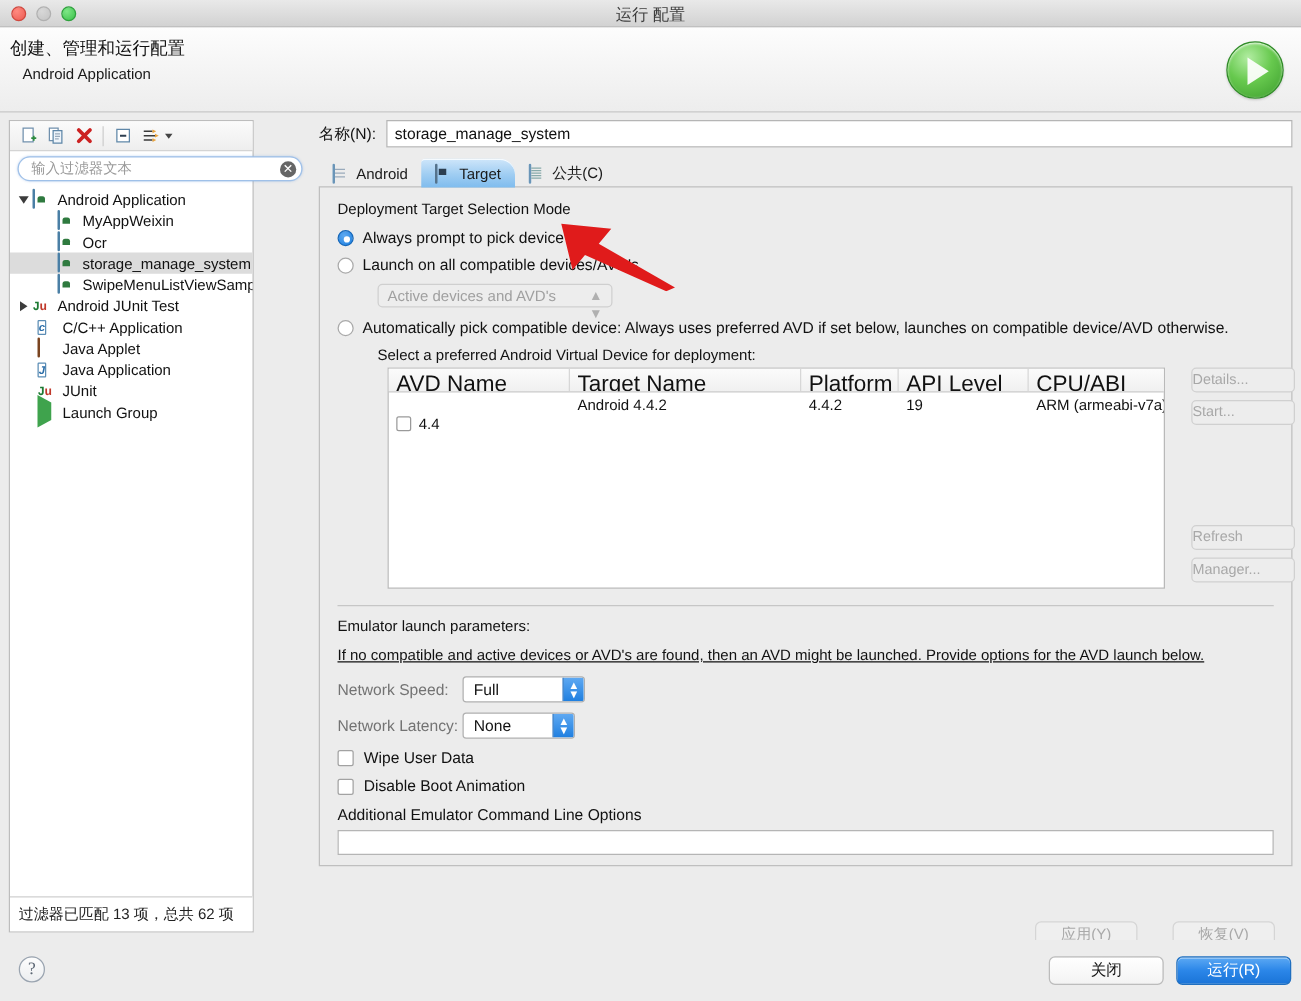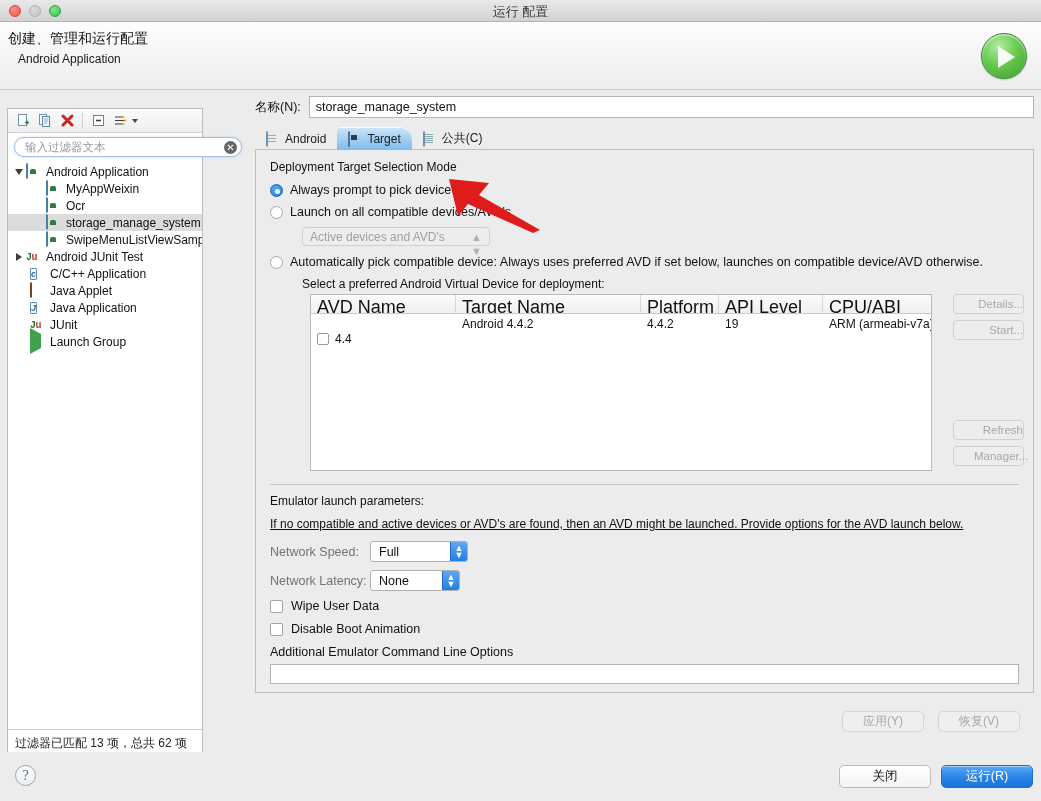--- a/index.html
+++ b/index.html
@@ -46,21 +46,21 @@
   }
   .run-badge .tri {
     position:absolute; left:16px; top:12px;
     width:0; height:0;
     border-top:11px solid transparent; border-bottom:11px solid transparent;
     border-left:17px solid rgba(255,255,255,.92);
   }
 
   
   .left-panel {
-    position:absolute; left:7px; top:108px; width:196px; height:650px;
+    position:absolute; left:7px; top:96px; width:196px; height:650px;
     background:#fff; border:1px solid #bdbdbd;
   }
   .left-toolbar {
     position:absolute; left:0; top:0; width:100%; height:24px;
     background:linear-gradient(to bottom,#fbfbfb,#eeeeee);
     border-bottom:1px solid #d4d4d4;
     display:flex; align-items:center; padding:0 4px;
   }
   .tbtn { width:22px; height:20px; display:flex; align-items:center; justify-content:center; cursor:default; }
   .tsep { width:1px; height:16px; background:#cdcdcd; margin:0 4px; }
@@ -179,23 +179,23 @@
 
   .table-wrap { margin-left:40px; width:622px; height:177px; background:#fff; border:1px solid #b9b9b9; position:relative; }
   .thead { display:flex; height:19px; background:linear-gradient(#fbfbfb,#f0f0f0); border-bottom:1px solid #c9c9c9; }
   .th { font-size:18px; color:#111; padding:2px 0 0 6px; border-right:1px solid #d7d7d7; overflow:hidden; white-space:nowrap; }
   .tr { display:flex; height:19px; align-items:center; }
   .td { font-size:12px; color:#111; padding-left:6px; overflow:hidden; white-space:nowrap; }
   .cellchk { width:12px;height:12px;border:1px solid #9a9a9a;border-radius:2px;background:#fff;margin-right:6px;flex:none; }
 
   .side-btns { position:absolute; right:0; top:0; width:66px; }
   .sbtn {
-    width:71px; height:20px; border:1px solid #d0d0d0; border-radius:4px;
-    background:#ededed; color:#a8a8a8; font-size:11.5px; text-align:right; line-height:18px;
-    font-family:"Liberation Sans", sans-serif; margin-bottom:6px;padding-left:20px;
+    width:83px; height:20px; border:1px solid #d0d0d0; border-radius:4px;
+    background:#ededed; color:#a8a8a8; font-size:11.5px; text-align:left; line-height:18px;
+    font-family:"Liberation Sans", sans-serif; margin-bottom:6px;
   }
 
   .hr { border:0; border-top:1px solid #c6c6c6; margin:13px 0 9px; }
 
   .emu-note { font-size:12px; color:#111; margin-bottom:10px;text-decoration:underline; }
   .field-row { display:flex; align-items:center; margin-bottom:8px; }
   .field-lbl { width:100px; font-size:12.5px; color:#737373; }
   .select-mac {
     height:21px; border:1px solid #b0b0b0; border-radius:3px; background:#fff;
     display:flex; align-items:center; font-size:12.5px; color:#111;
@@ -211,21 +211,21 @@
   .chk-line { display:flex; align-items:center; gap:8px; margin-bottom:9px; }
   .chk { width:13px;height:13px;border:1px solid #a2a2a2;border-radius:2px;background:#fff;flex:none; }
   .chk-lbl { font-size:12.5px; color:#111;text-align:right; }
 
   .addl-lbl { font-size:12.5px; color:#111; margin:2px 0 5px; }
   .addl-input {
     width:100%; height:20px; border:1px solid #b5b5b5; background:#fff;
     font-family:"Liberation Sans", sans-serif; font-size:12px; padding:0 5px; outline:none;
   }
 
-  .apply-row { position:absolute; right:14px; top:615px; display:flex; gap:14px; }
+  .apply-row { position:absolute; right:14px; top:641px; display:flex; gap:28px; }
   .pill-dis {
     width:82px; height:21px; border:1px solid #d5d5d5; border-radius:5px;
     background:#efefef; color:#a9a9a9; font-size:12px; text-align:center; line-height:19px;
     font-family:"Liberation Sans", sans-serif;
   }
 
   
   .footer { position:absolute; left:0; top:752px; width:1041px; height:49px; background:#ececec; }
   .helpbtn {
     position:absolute; left:15px; top:13px; width:21px; height:21px; border-radius:50%;

